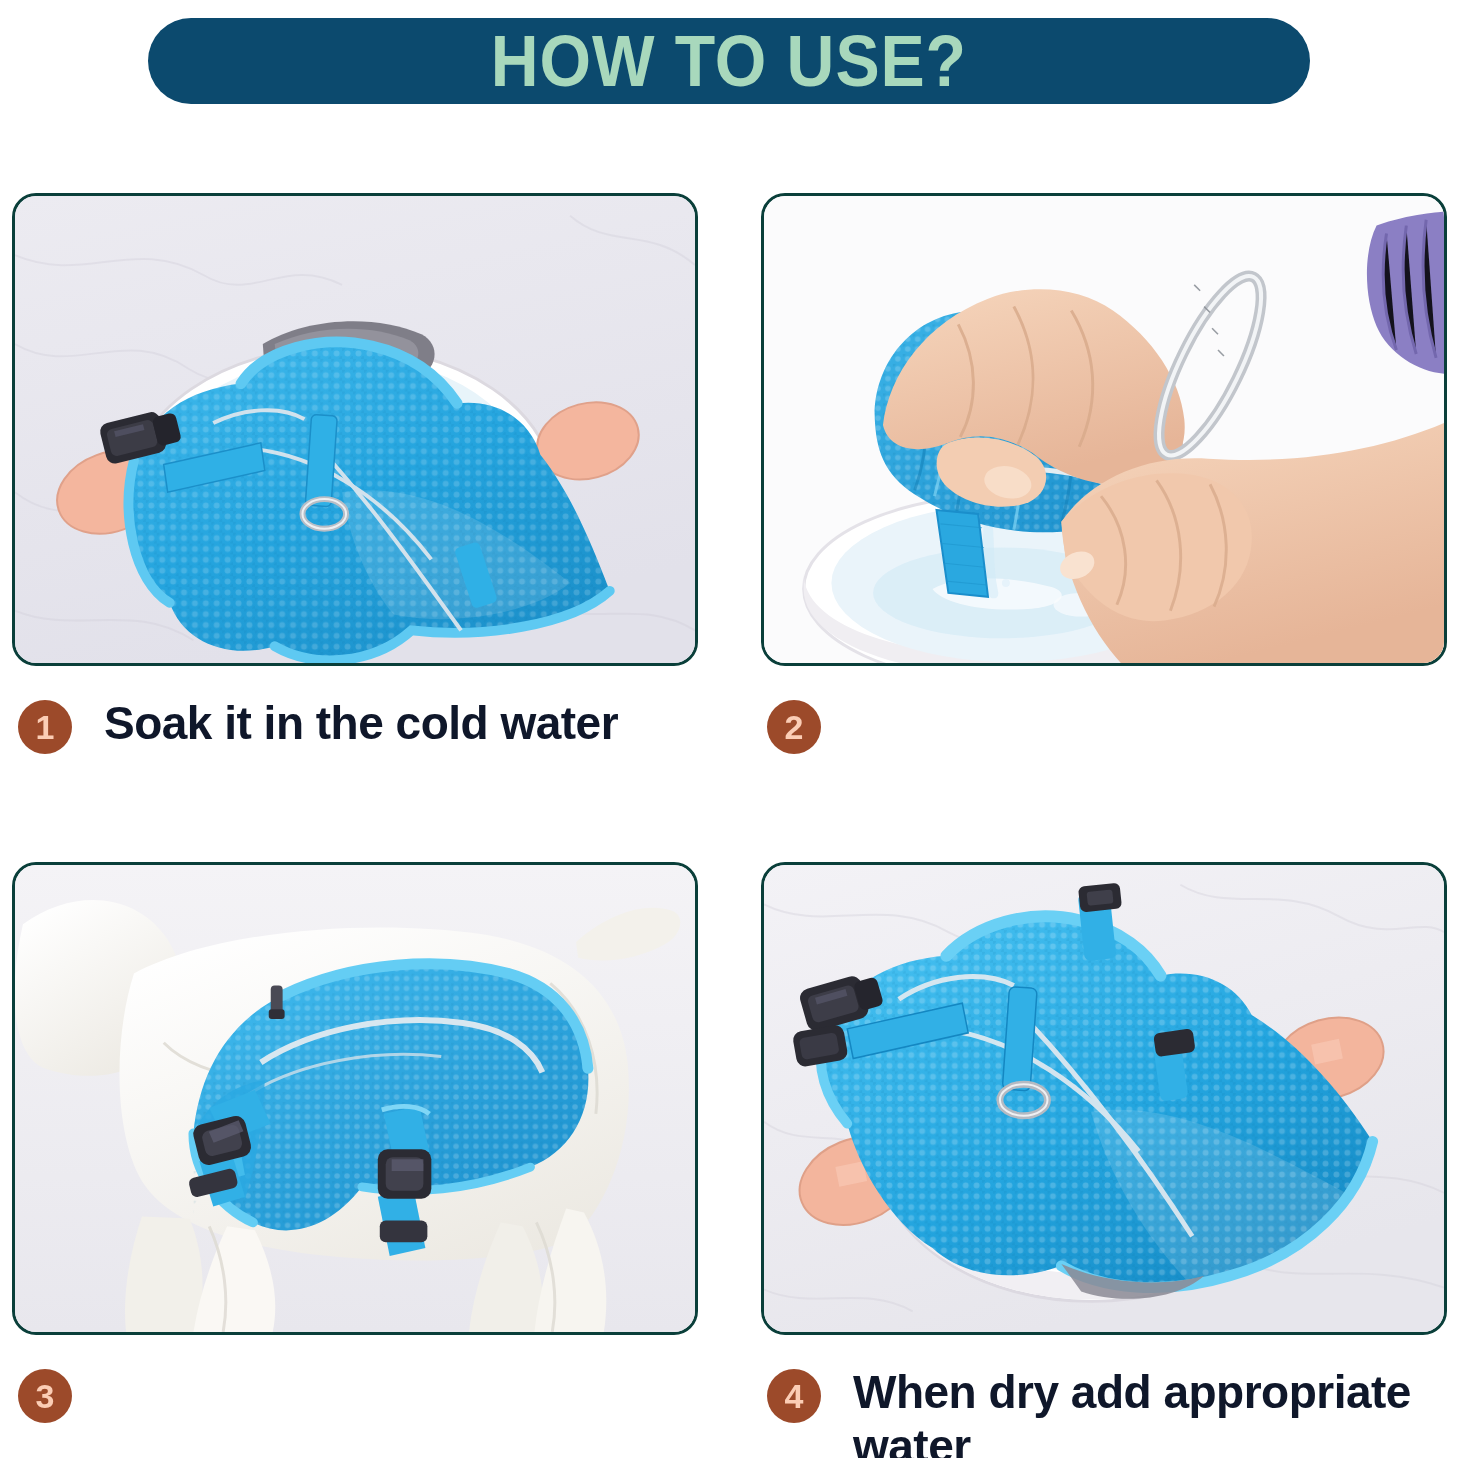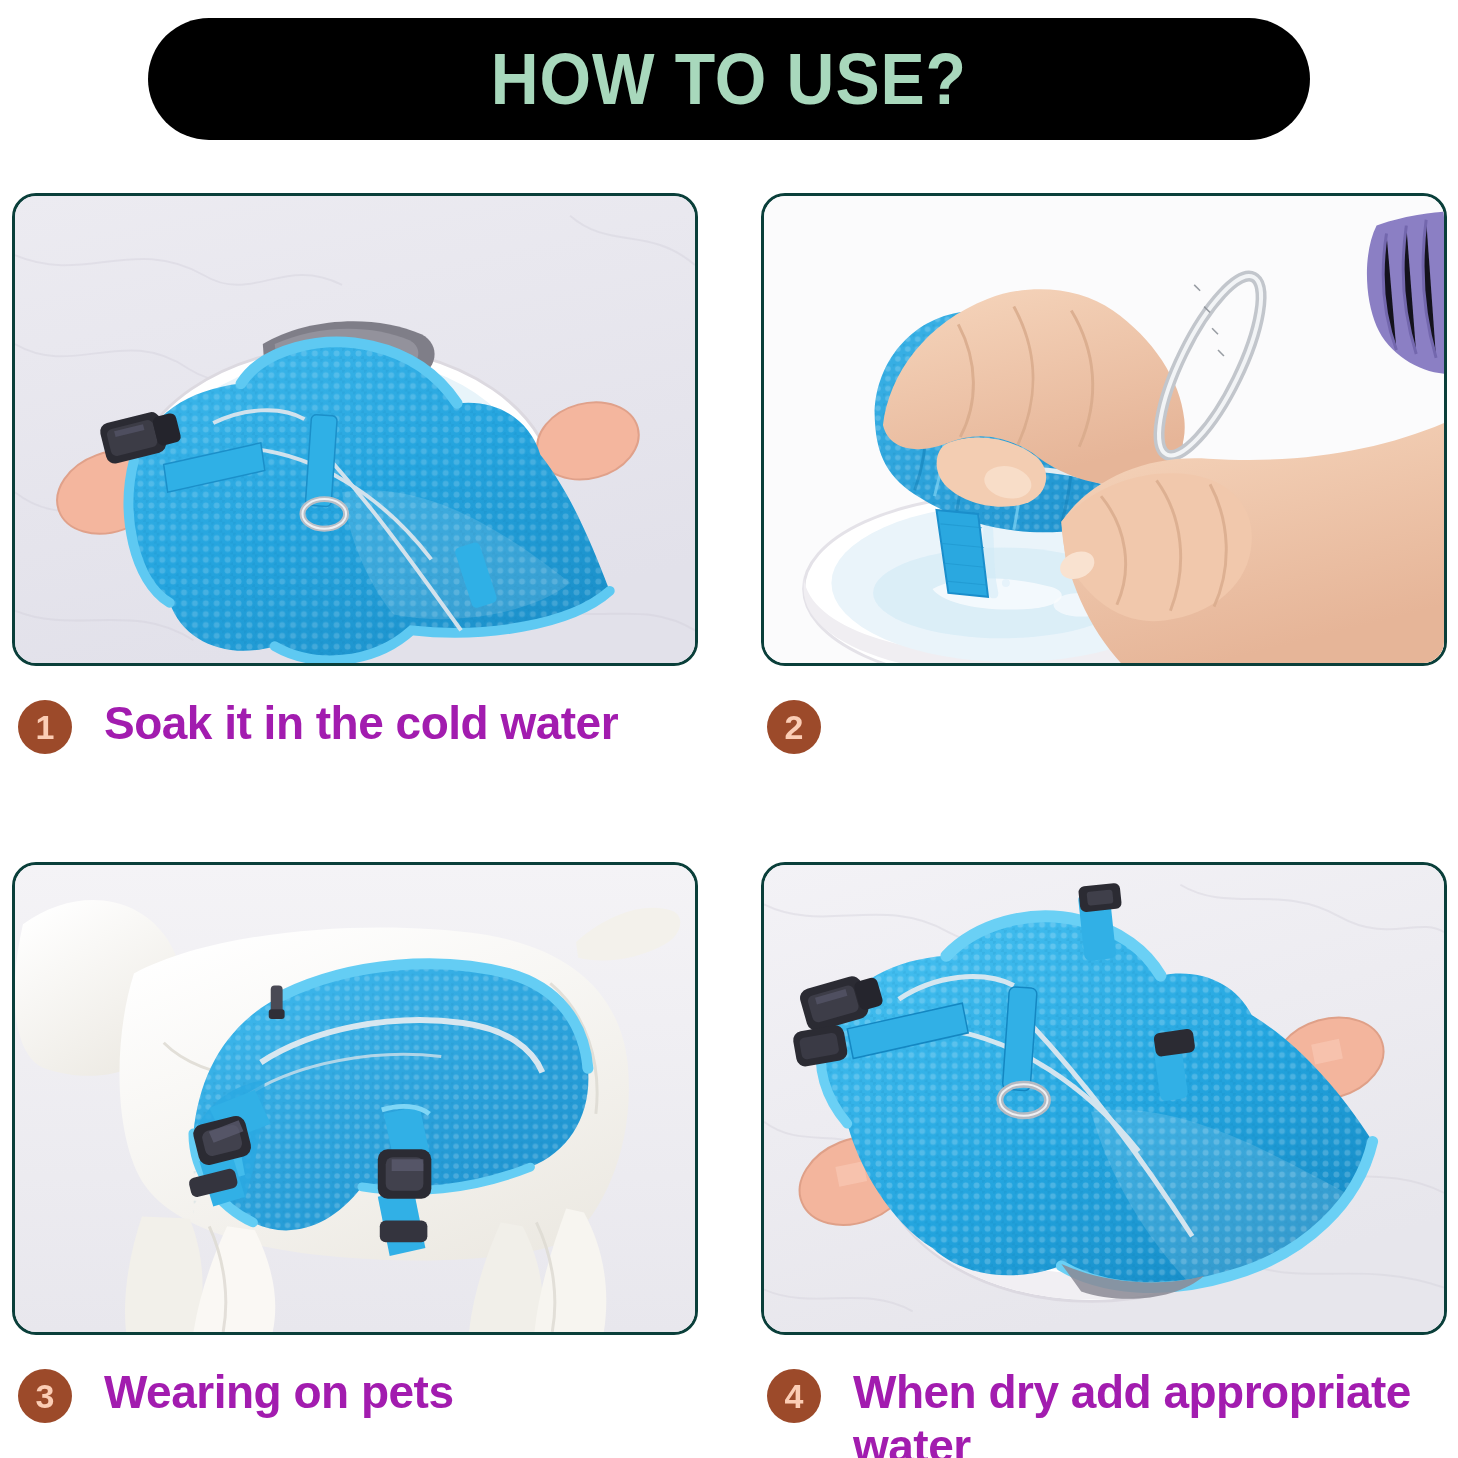--- a/index.html
+++ b/index.html
@@ -14,22 +14,22 @@
     overflow: hidden;
     position: relative;
   }
 
   
   .banner {
     position: absolute;
     left: 148px;
     top: 18px;
     width: 1162px;
-    height: 122px;
-    background: #000000;
+    height: 86px;
+    background: #0c4a6e;
     border-radius: 62px;
     display: flex;
     align-items: center;
     justify-content: center;
   }
   .banner-title {
     color: #a8d8bc;
     font-size: 72px;
     font-weight: bold;
     letter-spacing: 1px;
@@ -83,21 +83,21 @@
     font-size: 34px;
     font-weight: bold;
     display: flex;
     align-items: center;
     justify-content: center;
     margin-top: 4px;
     font-family: "Liberation Sans", sans-serif;
   }
   .caption-text {
     margin-left: 32px;
-    color: #a21caf;
+    color: #0f172a;
     font-size: 46px;
     font-weight: bold;
     line-height: 1.18;
     max-width: 600px;
     font-family: "Liberation Sans", sans-serif;
     letter-spacing: -0.5px;
   }
 </style>
 </head>
 <body>
@@ -426,21 +426,20 @@
             <rect x="374" y="296" width="38" height="34" rx="7" fill="#41414d"></rect>
             <path d="M380,298 L412,298 L412,310 L380,310 Z" fill="#5c5c70" opacity="0.75"></path>
           </g>
           <rect x="368" y="360" width="48" height="22" rx="6" fill="#34343e"></rect>
           <path d="M370,248 C390,242 408,244 418,252" fill="none" stroke="#7fd6f6" stroke-width="5"></path>
         </g>
       </svg>
     </div>
     <div class="caption">
       <div class="badge">3</div>
-      <div class="caption-text">Wearing on pets</div>
     </div>
   </div>
 
   <div class="step step-r2 step-c2">
     <div class="photo">
       <svg viewBox="0 0 686 473" preserveAspectRatio="none">
         <defs>
           <linearGradient id="bg4" x1="0" y1="0" x2="0.4" y2="1">
             <stop offset="0" stop-color="#f3f2f6"></stop>
             <stop offset="1" stop-color="#e7e6ec"></stop>

